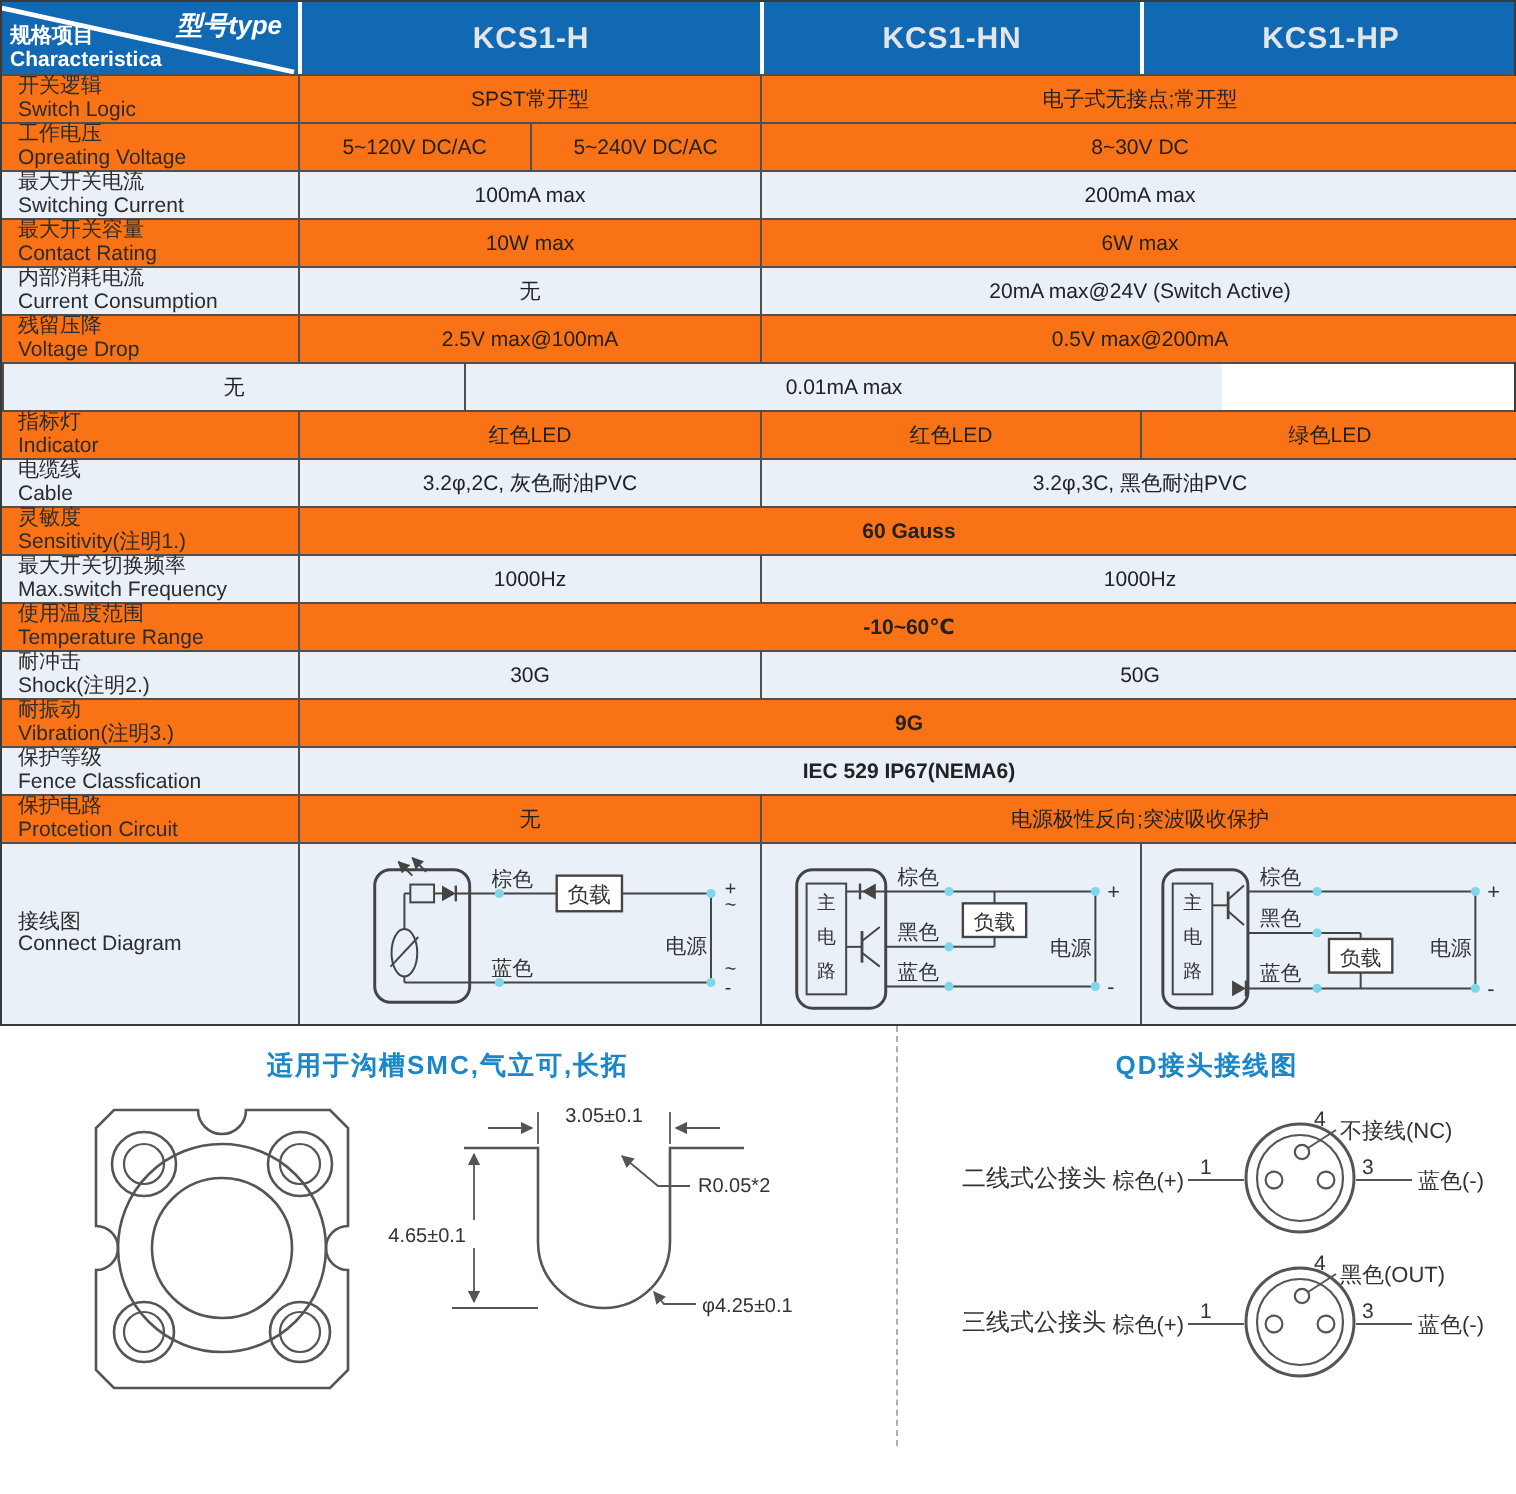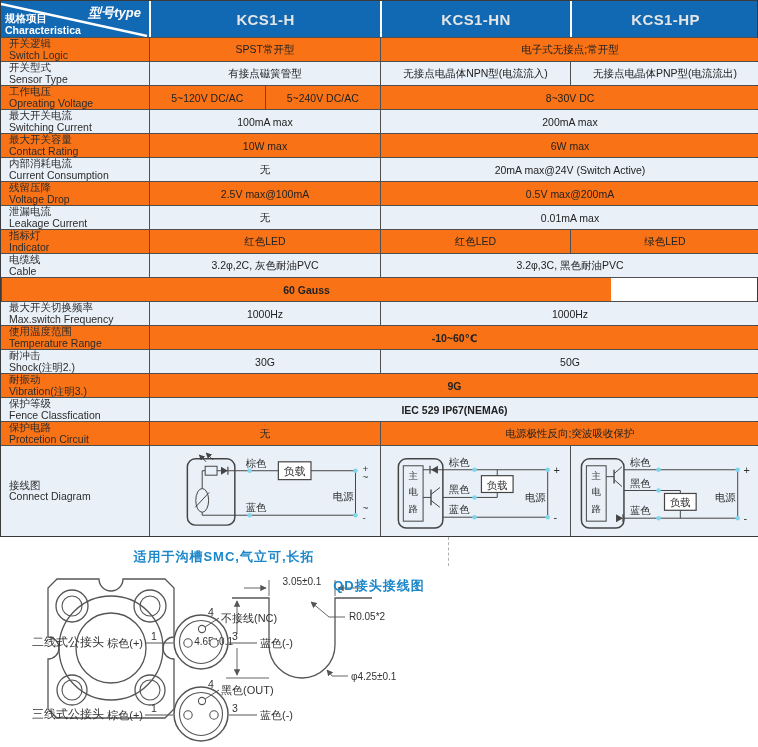--- a/index.html
+++ b/index.html
@@ -22,21 +22,21 @@
          padding-left:8px;font-size:10.5px;line-height:11.5px;color:#2c2c2c;}
   .v{border-left:1px solid #4f4f4f;justify-content:center;text-align:center;
      font-size:10.5px;color:#222;padding:0 20px;}
   .w-h{flex:0 0 231px;}.w-hh{flex:0 0 115.5px;}.w-hn{flex:0 0 190px;}
   .w-hp{flex:0 0 189px;}.w-np{flex:0 0 379px;}.w-full{flex:0 0 610px;font-weight:bold;}
   .bg-c{background:#f97316;}
   .bg-b{background:#e9f0f8;}
   .diag .v{padding:0;}
   .diag svg{display:block;width:100%;height:100%;}
   
-  .bottom{display:flex;height:210px;flex-direction:column;}
+  .bottom{display:flex;height:210px;}
   .bottom-left{position:relative;width:449px;box-sizing:border-box;border-right:1px dashed #b0b0b0;}
   .bottom-right{position:relative;flex:1;}
   .b-title{position:relative;z-index:2;text-align:center;padding-top:11px;
            color:#1b87c9;font-size:13px;font-weight:bold;letter-spacing:1px;}
   .zone-svg{position:absolute;left:0;top:0;}
   svg text{fill:#333;font-family:"Liberation Sans","DejaVu Sans",sans-serif;}
 </style>
 </head>
 <body>
 
@@ -62,29 +62,20 @@
 
     <div class="trow">
       <div class="cell label bg-c">
         <div>开关逻辑</div>
           <div>Switch Logic</div>
       </div>
       <div class="cell v bg-c w-h">SPST常开型</div>
       <div class="cell v bg-c w-np">电子式无接点;常开型</div>
     </div>
 
-    <div class="trow">
-      <div class="cell label bg-b">
-        <div>开关型式</div>
-          <div>Sensor Type</div>
-      </div>
-      <div class="cell v bg-b w-h">有接点磁簧管型</div>
-      <div class="cell v bg-b w-hn">无接点电晶体NPN型(电流流入)</div>
-      <div class="cell v bg-b w-hp">无接点电晶体PNP型(电流流出)</div>
-    </div>
 
     <div class="trow">
       <div class="cell label bg-c">
         <div>工作电压</div>
           <div>Opreating Voltage</div>
       </div>
       <div class="cell v bg-c w-hh">5~120V DC/AC</div>
       <div class="cell v bg-c w-hh">5~240V DC/AC</div>
       <div class="cell v bg-c w-np">8~30V DC</div>
     </div>
@@ -119,24 +110,20 @@
     <div class="trow">
       <div class="cell label bg-c">
         <div>残留压降</div>
           <div>Voltage Drop</div>
       </div>
       <div class="cell v bg-c w-h">2.5V max@100mA</div>
       <div class="cell v bg-c w-np">0.5V max@200mA</div>
     </div>
 
     <div class="trow">
-      <div class="cell label bg-b">
-        <div>泄漏电流</div>
-          <div>Leakage Current</div>
-      </div>
       <div class="cell v bg-b w-h">无</div>
       <div class="cell v bg-b w-np">0.01mA max</div>
     </div>
 
     <div class="trow">
       <div class="cell label bg-c">
         <div>指标灯</div>
           <div>Indicator</div>
       </div>
       <div class="cell v bg-c w-h">红色LED</div>
@@ -147,20 +134,24 @@
     <div class="trow">
       <div class="cell label bg-b">
         <div>电缆线</div>
           <div>Cable</div>
       </div>
       <div class="cell v bg-b w-h">3.2φ,2C, 灰色耐油PVC</div>
       <div class="cell v bg-b w-np">3.2φ,3C, 黑色耐油PVC</div>
     </div>
 
     <div class="trow">
+      <div class="cell label bg-c">
+        <div>灵敏度</div>
+          <div>Sensitivity(注明1.)</div>
+      </div>
       <div class="cell v bg-c w-full">60 Gauss</div>
     </div>
 
     <div class="trow">
       <div class="cell label bg-b">
         <div>最大开关切换频率</div>
           <div>Max.switch Frequency</div>
       </div>
       <div class="cell v bg-b w-h">1000Hz</div>
       <div class="cell v bg-b w-np">1000Hz</div>

